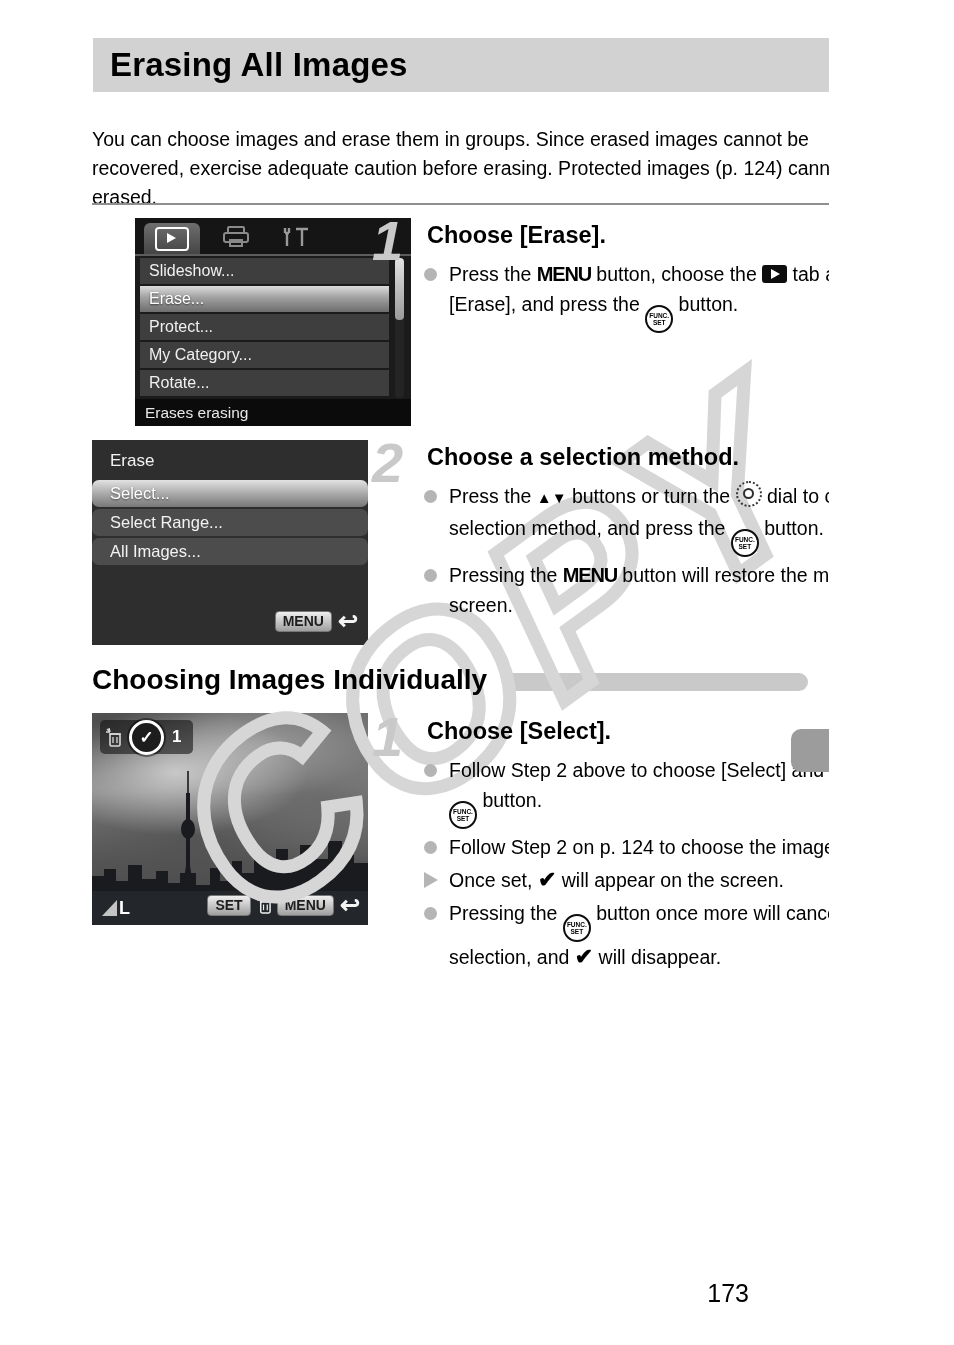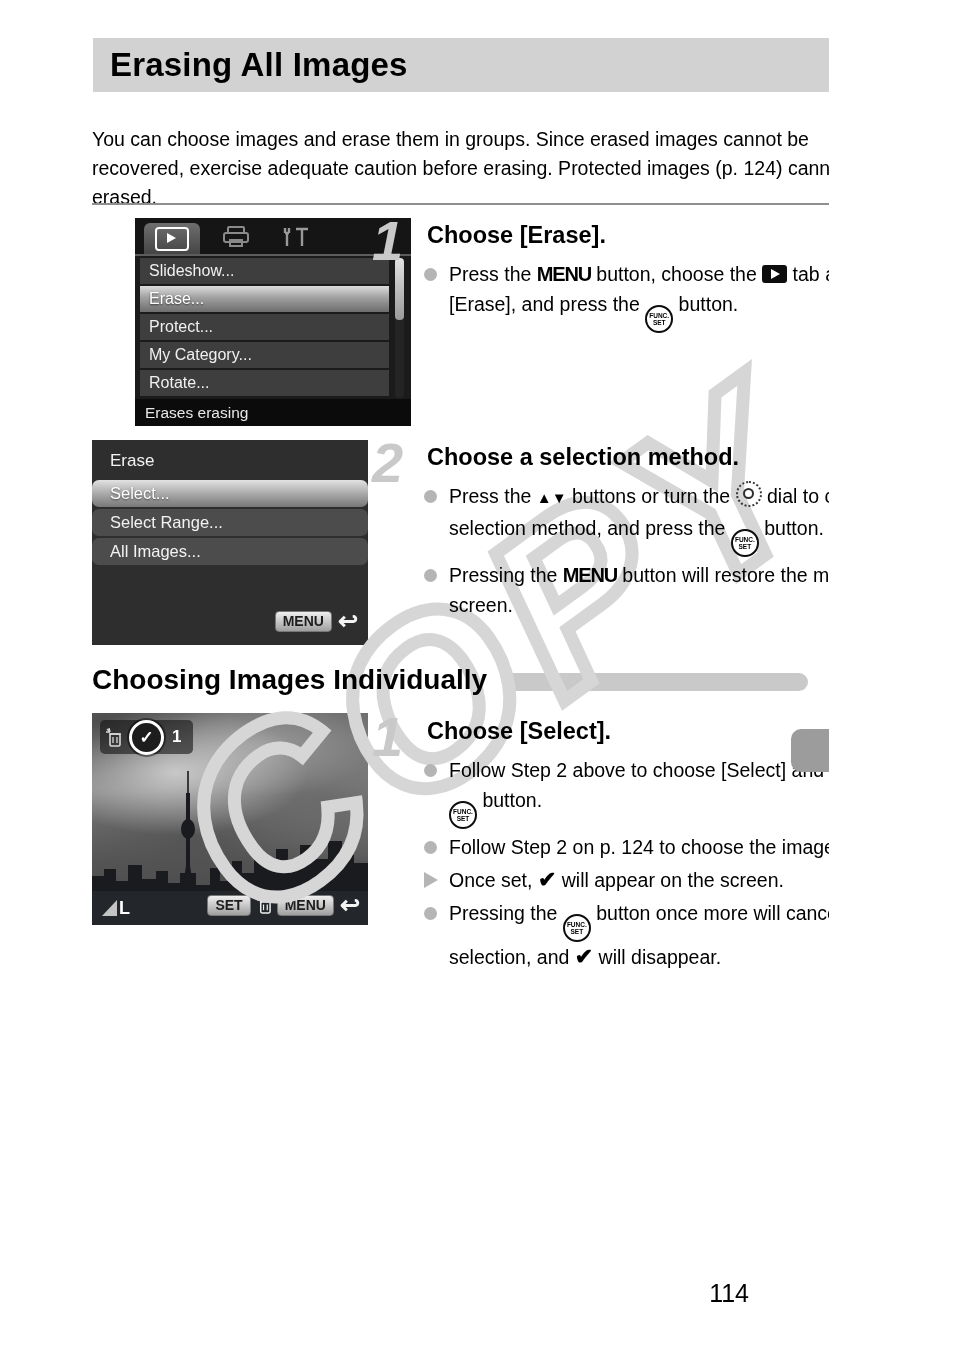--- a/index.html
+++ b/index.html
@@ -237,15 +237,15 @@
       <div class="bullet"><span class="marker"></span>Follow Step 2 on p. 124 to choose the image.</div>
       <div class="bullet"><span class="marker tri"></span>Once set, <span class="ic ic-check">✔</span> will appear on the screen.</div>
       <div class="bullet"><span class="marker"></span>Pressing the <span class="ic ic-func">
           <span class="f1">FUNC.</span>
           <span class="f2">SET</span>
         </span> button once more will cancel the selection, and <span class="ic ic-check">✔</span> will disappear.</div>
     </div>
 
   <div class="watermark">COPY</div>
   <div class="side-tab"></div>
-  <div class="pagenum">114</div>
+  <div class="pagenum">173</div>
 
 </div>
 
 </body></html>

